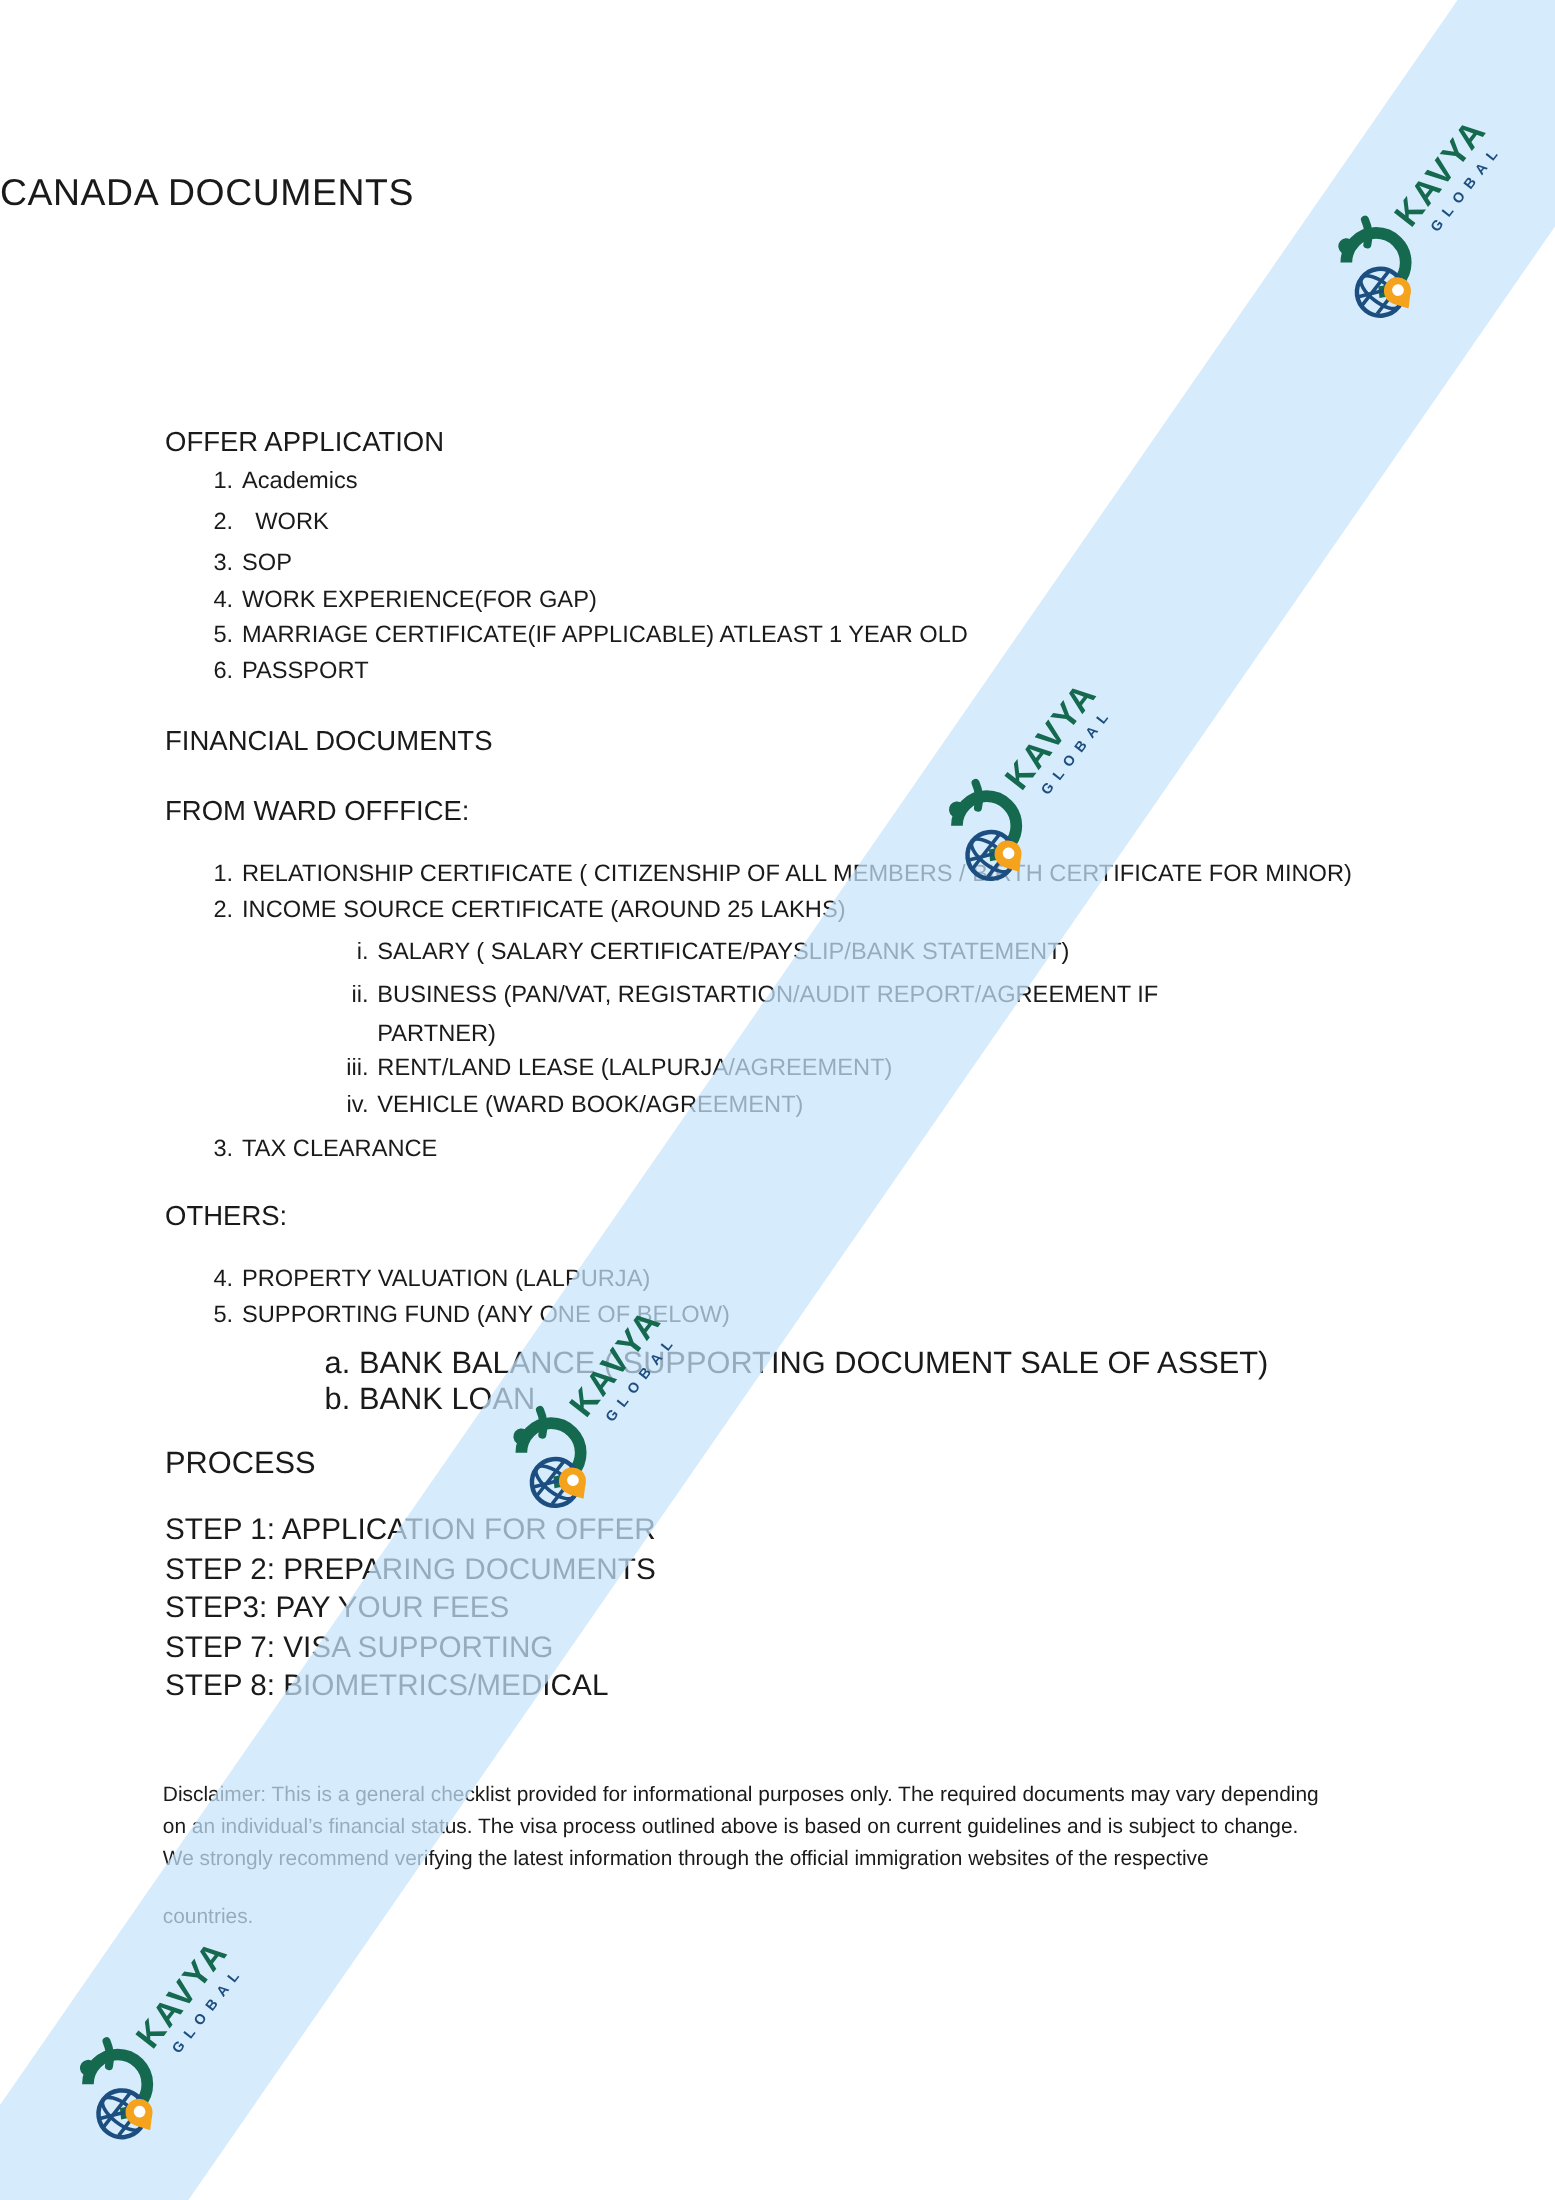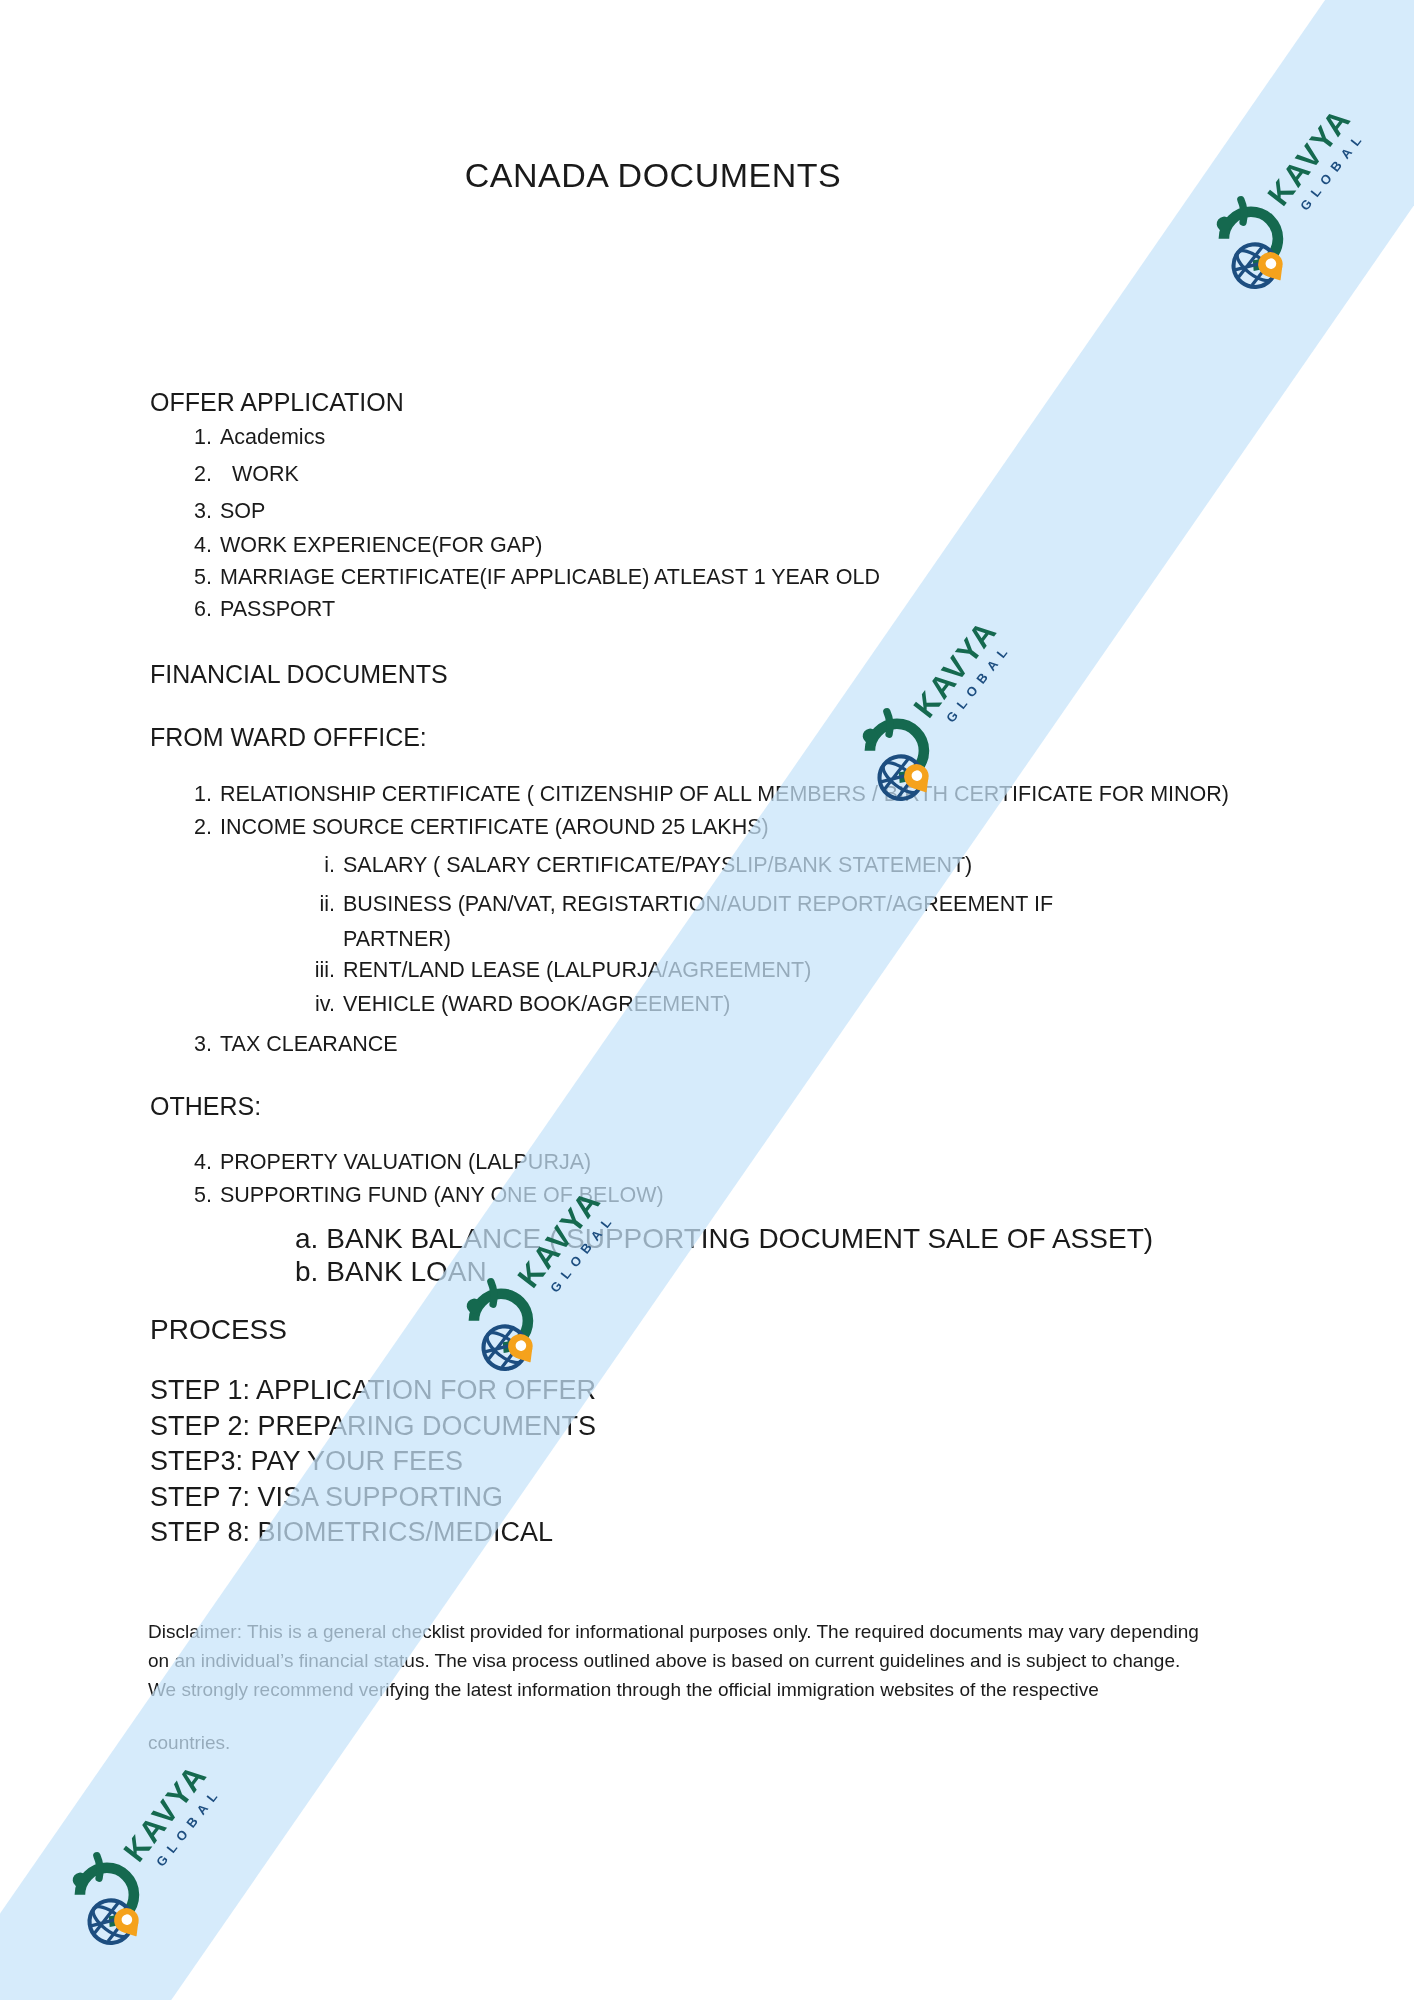--- a/index.html
+++ b/index.html
@@ -6,21 +6,21 @@
   #page{
     position:relative;
     width:1414px;height:2000px;
     background:#ffffff;
     overflow:hidden;
     font-family:"Liberation Sans",sans-serif;
     color:#1a1a1a;
     margin:0 auto;
   }
   .line{position:absolute;white-space:nowrap;line-height:1.2;}
-  .title{font-size:34px;left:0;width:1306px;text-align:center;letter-spacing:.5px;}
+  .title{font-size:34px;left:0;width:1306px;letter-spacing:.5px;}
   .heading{font-size:25px;left:150px;}
   .li{font-size:21.5px;}
   .li .num{position:absolute;left:150px;width:62px;text-align:right;display:inline-block;}
   .li .txt{position:absolute;left:220px;}
   .li .txt.shift{left:232px;}
   .sub .num{position:absolute;left:150px;width:185px;text-align:right;display:inline-block;}
   .sub .txt{position:absolute;left:343px;}
   .ab{font-size:28px;left:295px;}
   .ab .num{margin-right:8px;}
   .process-heading{font-size:28px;left:150px;}

